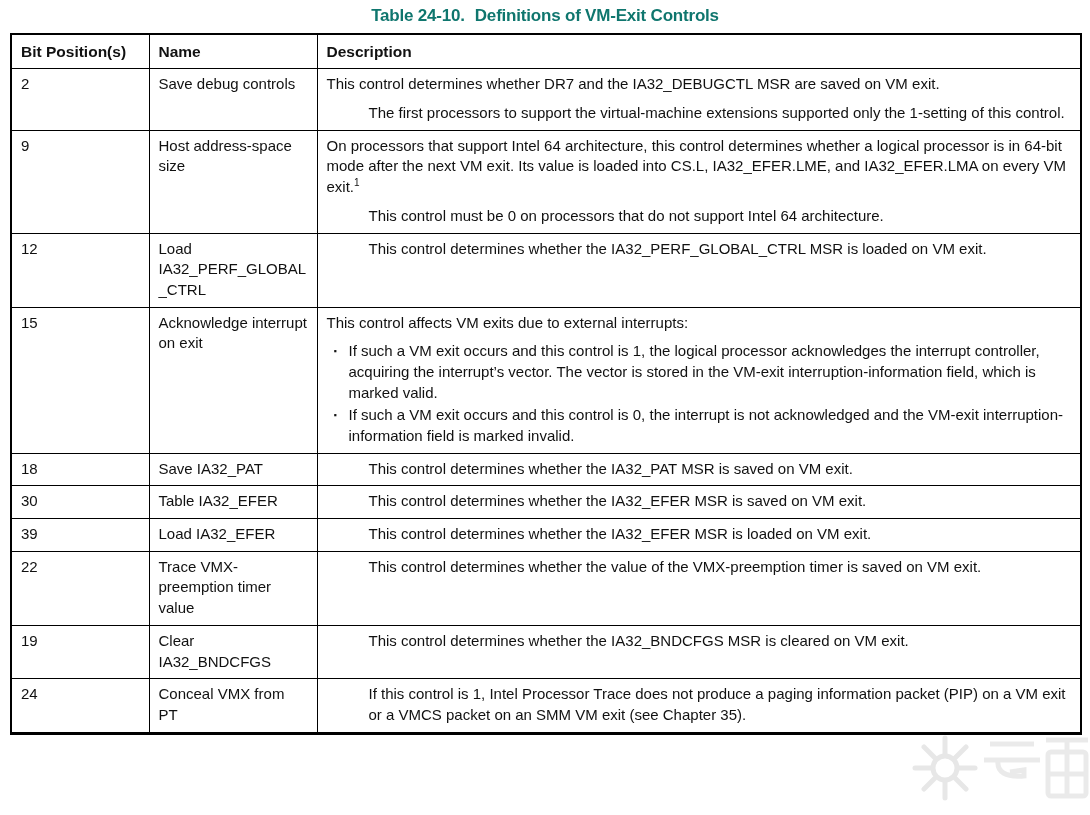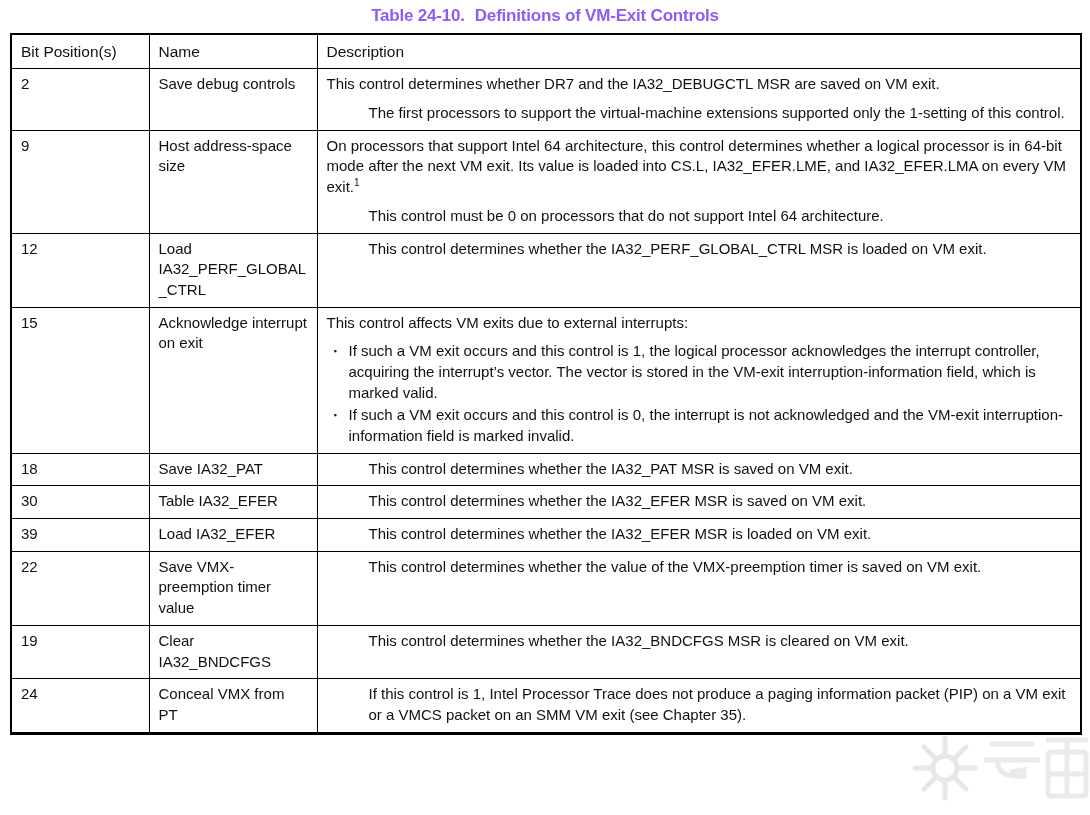--- a/index.html
+++ b/index.html
@@ -35,21 +35,21 @@
   th, td {
     border: 1.5px solid #000;
     vertical-align: top;
     text-align: left;
     padding: 5px 9px 6px 9px;
     font-size: 15px;
     line-height: 1.38;
     overflow-wrap: break-word;
   }
   th {
-    font-weight: normal;
+    font-weight: bold;
     font-size: 15.5px;
     padding-top: 6px;
     padding-bottom: 6px;
   }
   td .desc-p { margin: 0 0 8px 0; }
   td .desc-p:last-child { margin-bottom: 0; margin-left: 42px; }
   td .bullet {
     display: flex;
     margin: 0 0 2px 0;
     padding-left: 7px;
@@ -71,21 +71,21 @@
     left: 912px; top: 726px;
     width: 178px; height: 86px;
     z-index: 3;
     opacity: 0.8;
     pointer-events: none;
   }
 </style>
 </head>
 <body>
 
-<div class="title" style="color: #8b5cf6;">
+<div class="title" style="color: #0f766e;">
   <span>Table 24-10.</span><span class="gap"></span><span>Definitions of VM-Exit Controls</span>
 </div>
 
 <table class="vmtable">
   <colgroup>
     <col class="c-bit">
     <col class="c-name">
     <col class="c-desc">
   </colgroup>
   <thead>
@@ -150,21 +150,21 @@
       </tr>
       <tr>
         <td>39</td>
         <td>Load IA32_EFER</td>
         <td>
           <div class="desc-p">This control determines whether the IA32_EFER MSR is loaded on VM exit.</div>
         </td>
       </tr>
       <tr>
         <td>22</td>
-        <td>Save VMX-preemption timer value</td>
+        <td>Trace VMX-preemption timer value</td>
         <td>
           <div class="desc-p">This control determines whether the value of the VMX-preemption timer is saved on VM exit.</div>
         </td>
       </tr>
       <tr>
         <td>19</td>
         <td>Clear IA32_BNDCFGS</td>
         <td>
           <div class="desc-p">This control determines whether the IA32_BNDCFGS MSR is cleared on VM exit.</div>
         </td>

